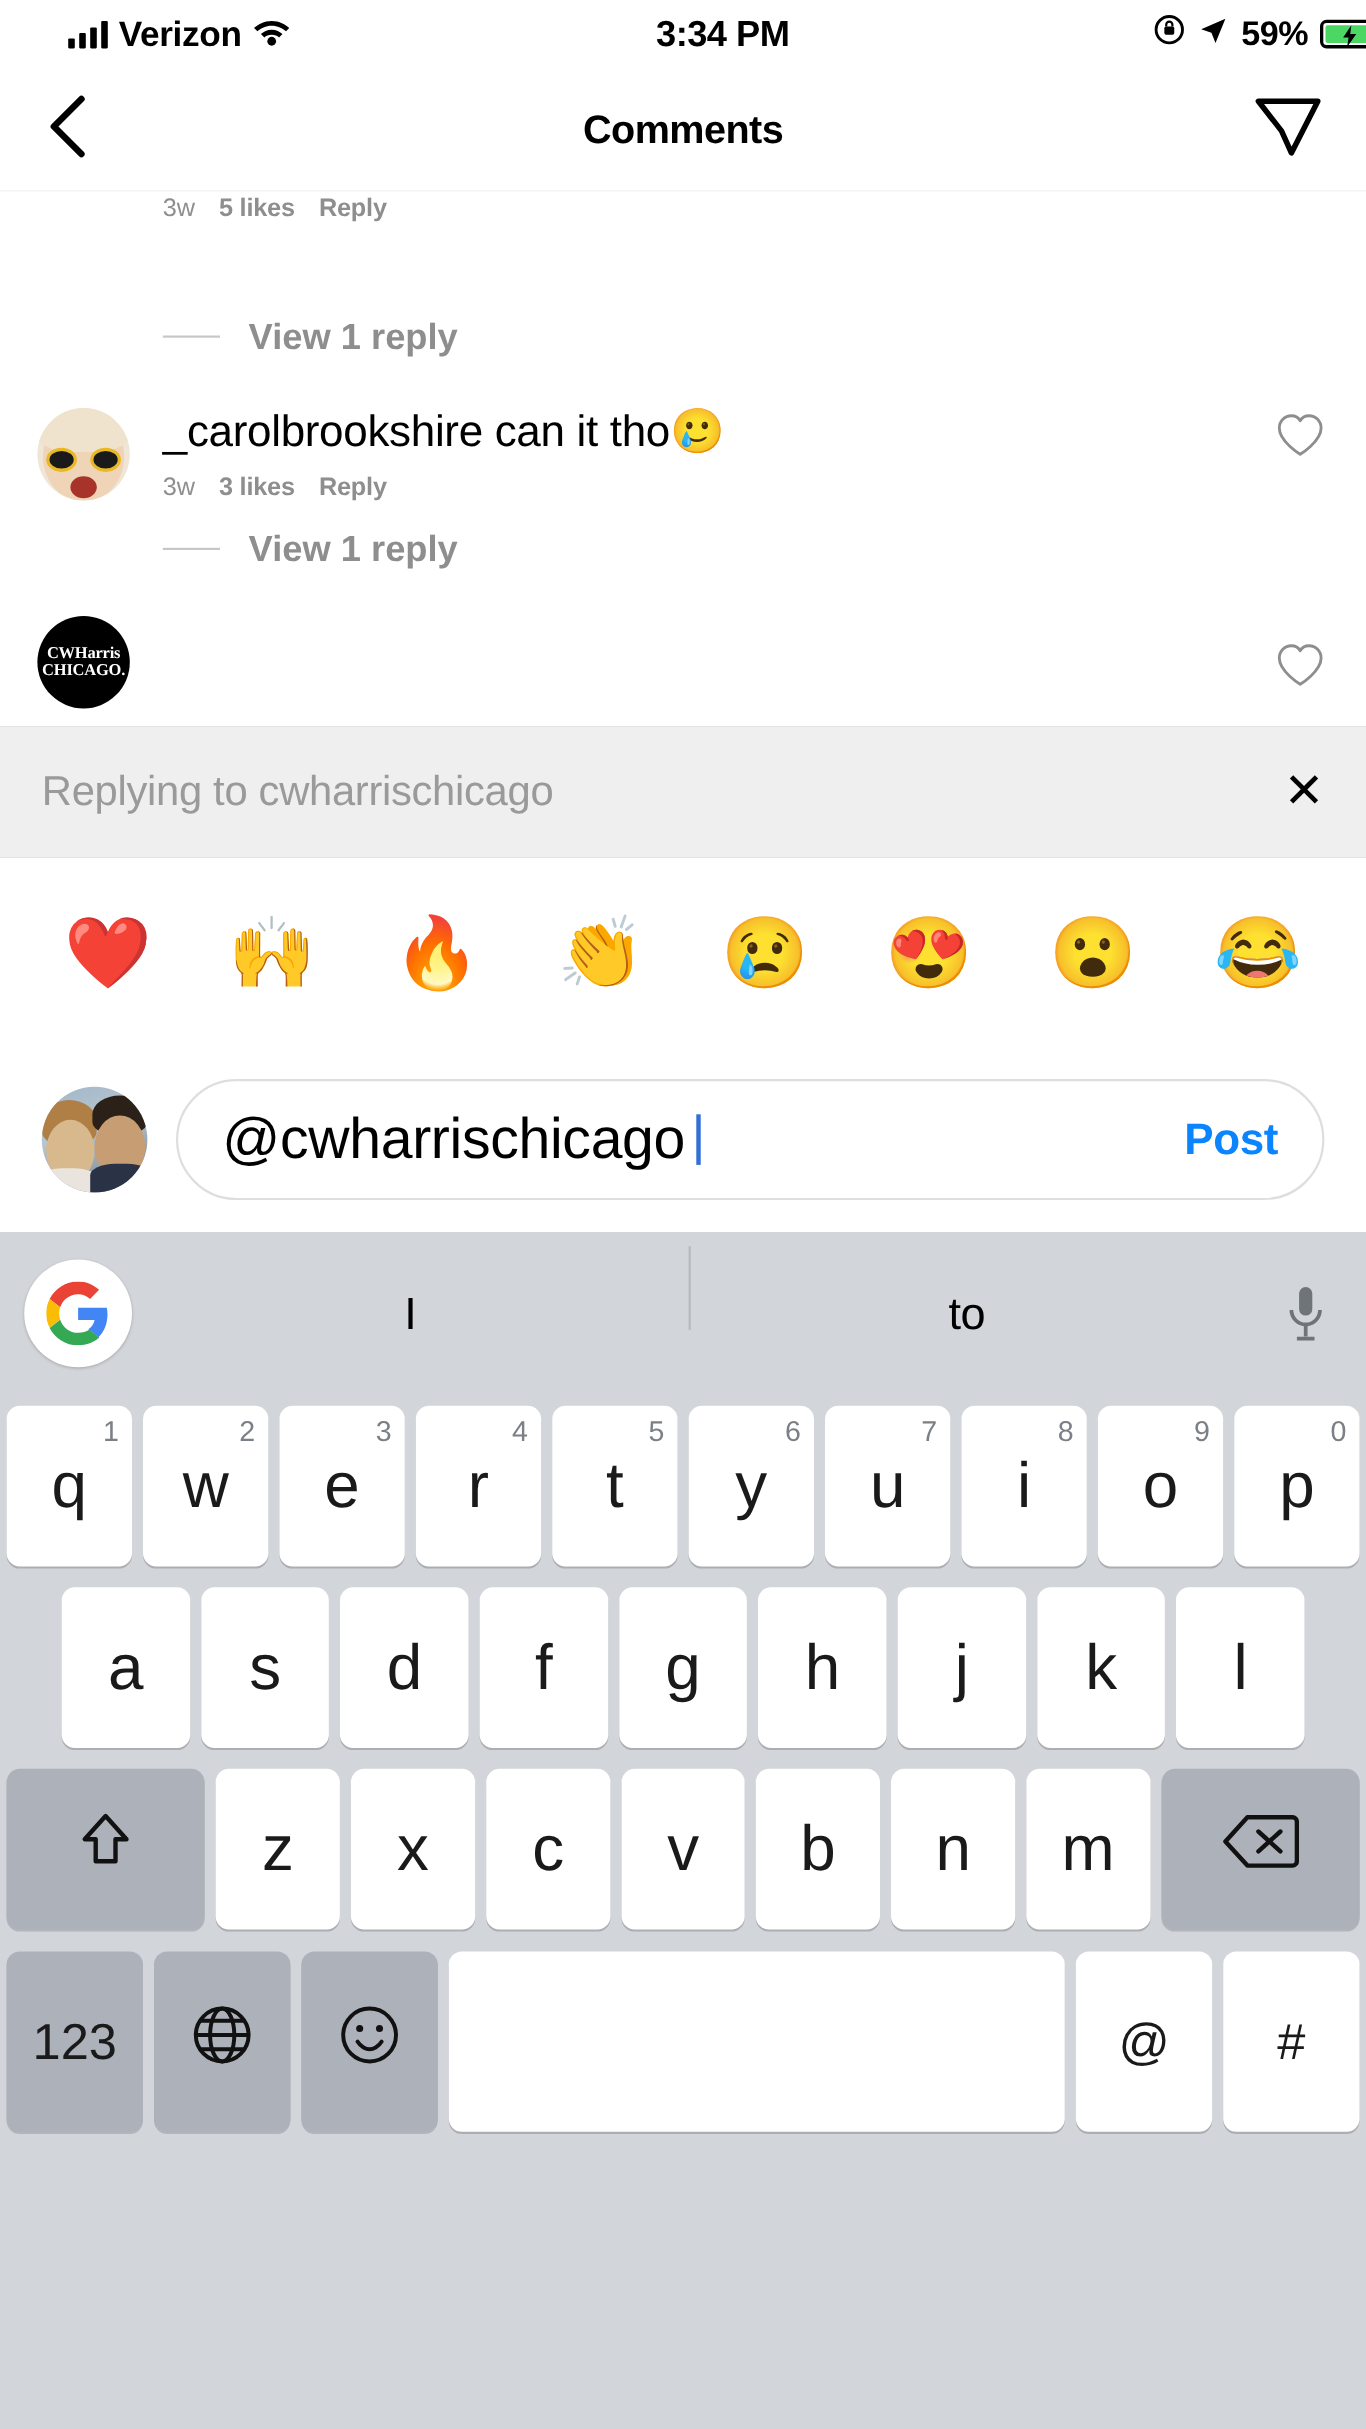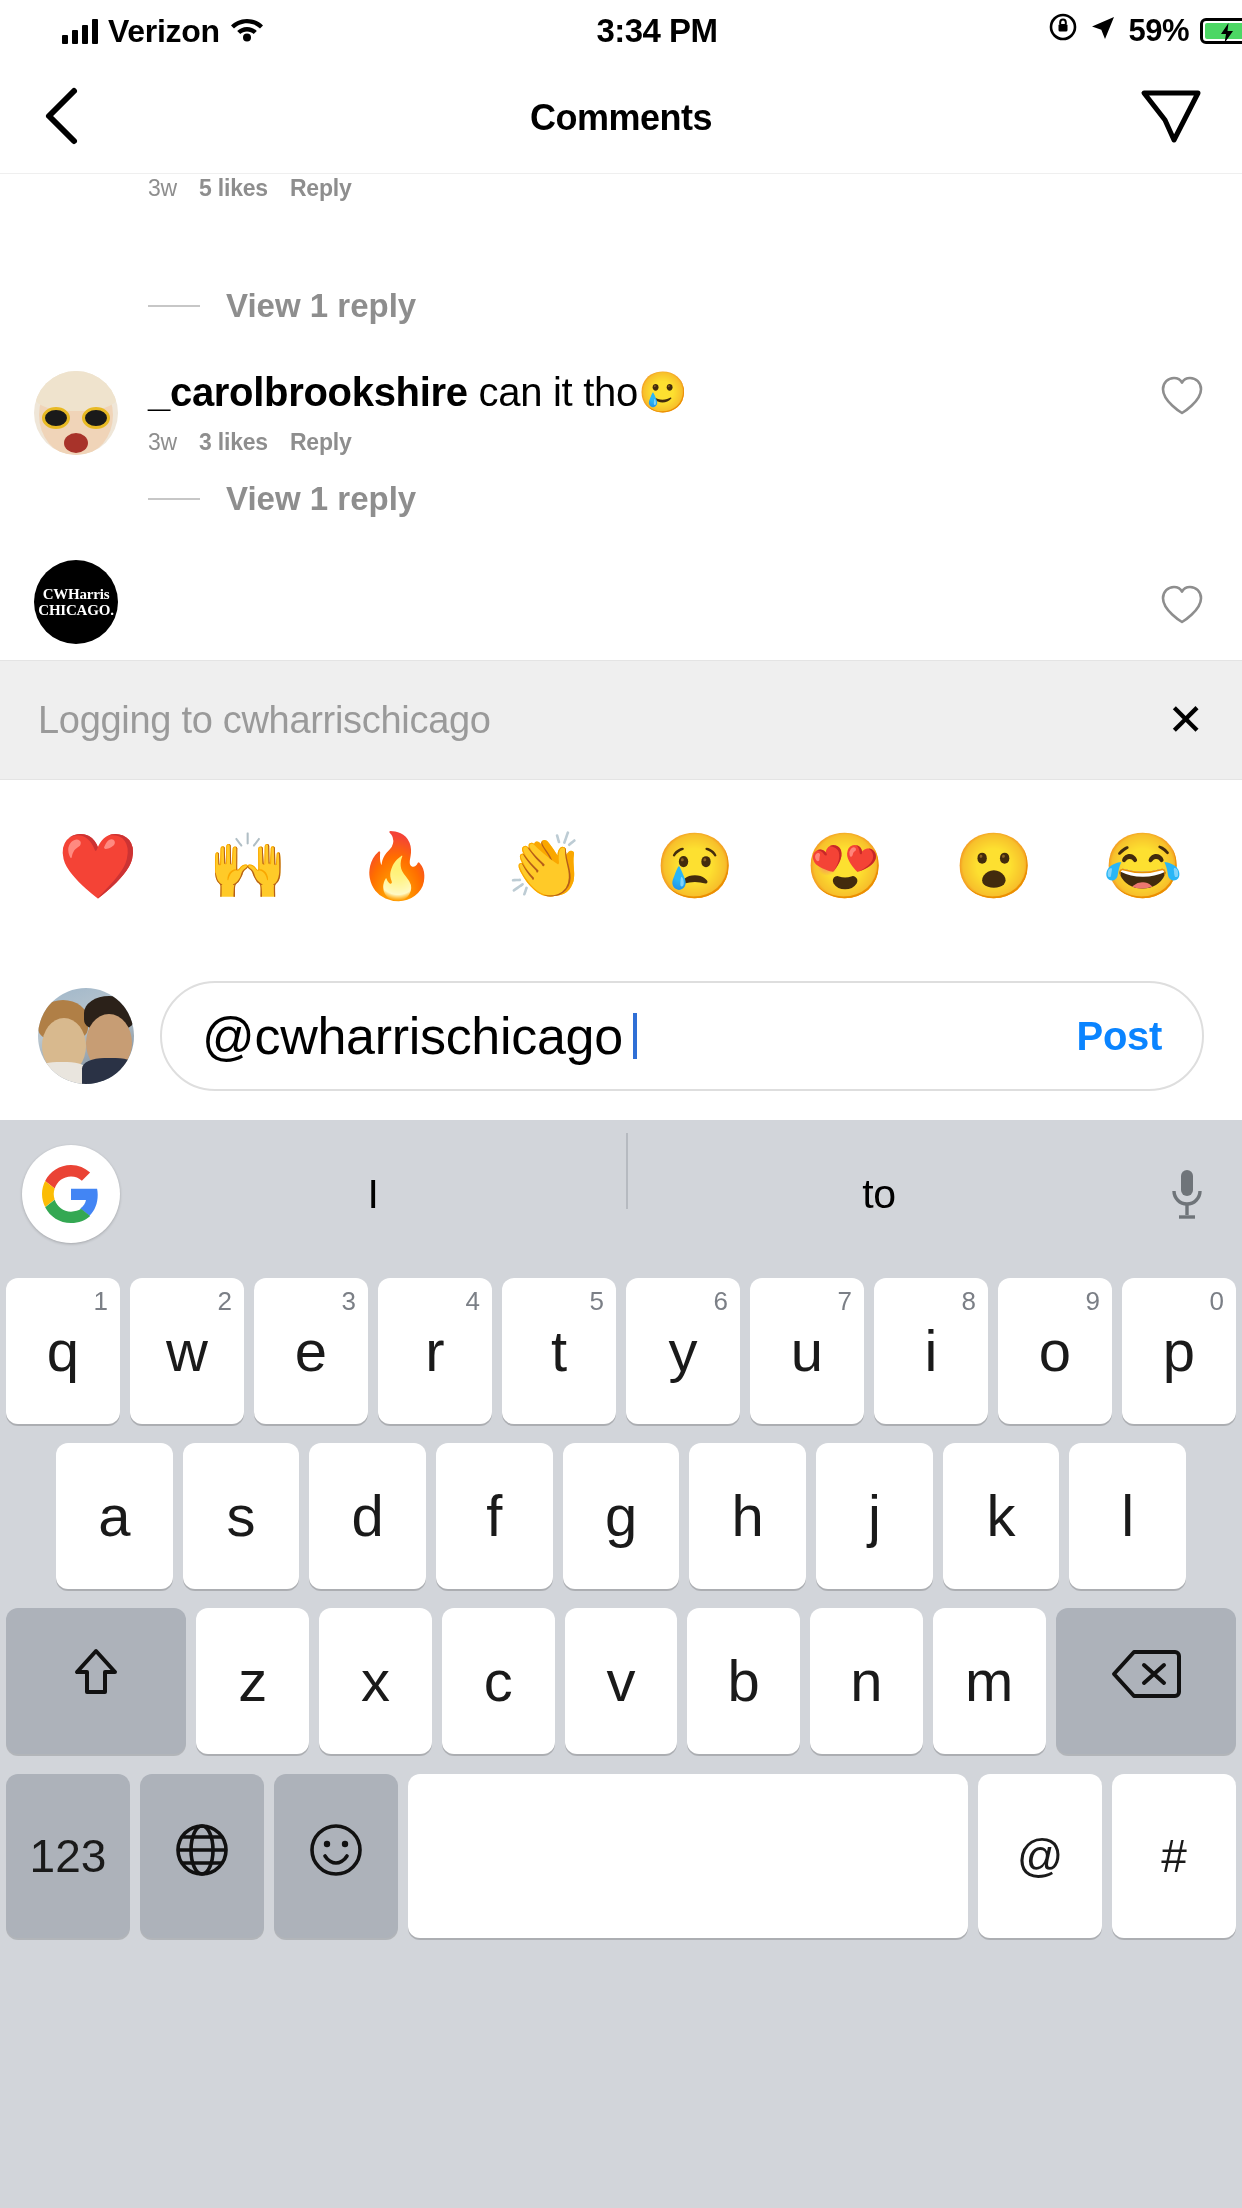--- a/index.html
+++ b/index.html
@@ -70,21 +70,21 @@
   }
   .avatar{
     width:84px;height:84px;border-radius:50%;flex:0 0 84px;
     margin-top:4px; overflow:hidden; position:relative;
   }
   .c-body{ flex:1; padding-left:30px; padding-right:60px;}
   .c-text{
     font-size:40px; line-height:50px; color:#000; letter-spacing:-0.3px;
     word-wrap:break-word;
   }
-  .c-user{ font-weight:bold; }
+  .c-user{ font-weight:normal; }
   .c-meta{
     display:flex; gap:22px; margin-top:12px;
     font-size:23px; color:#8e8e8e; letter-spacing:-0.2px;
   }
   .c-meta .likes, .c-meta .reply{ font-weight:bold; }
   .c-meta .time{ font-weight:normal; }
   .like-btn{
     position:absolute; right:38px; top:26px;
     width:44px;height:44px;
   }
@@ -347,21 +347,21 @@
       <span>
         <svg width="44" height="42" viewBox="0 0 44 42">
             <path d="M22 38C22 38 3 26.5 3 14.2 3 7.8 7.9 3 14 3c4 0 6.8 2.3 8 4.6C23.2 5.3 26 3 30 3c6.1 0 11 4.8 11 11.2C41 26.5 22 38 22 38z" fill="none" stroke="#8e8e8e" stroke-width="2.6" stroke-linejoin="round"></path>
           </svg>
       </span>
     </div>
   </div>
 </div>
 
 <div class="replying">
-  <span class="replying-text">Logging to cwharrischicago</span>
+  <span class="replying-text">Replying to cwharrischicago</span>
   <span class="replying-close">✕</span>
 </div>
 
 <div class="emoji-row">
   <div>❤️</div>
   <div>🙌</div>
   <div>🔥</div>
   <div>👏</div>
   <div>😢</div>
   <div>😍</div>

